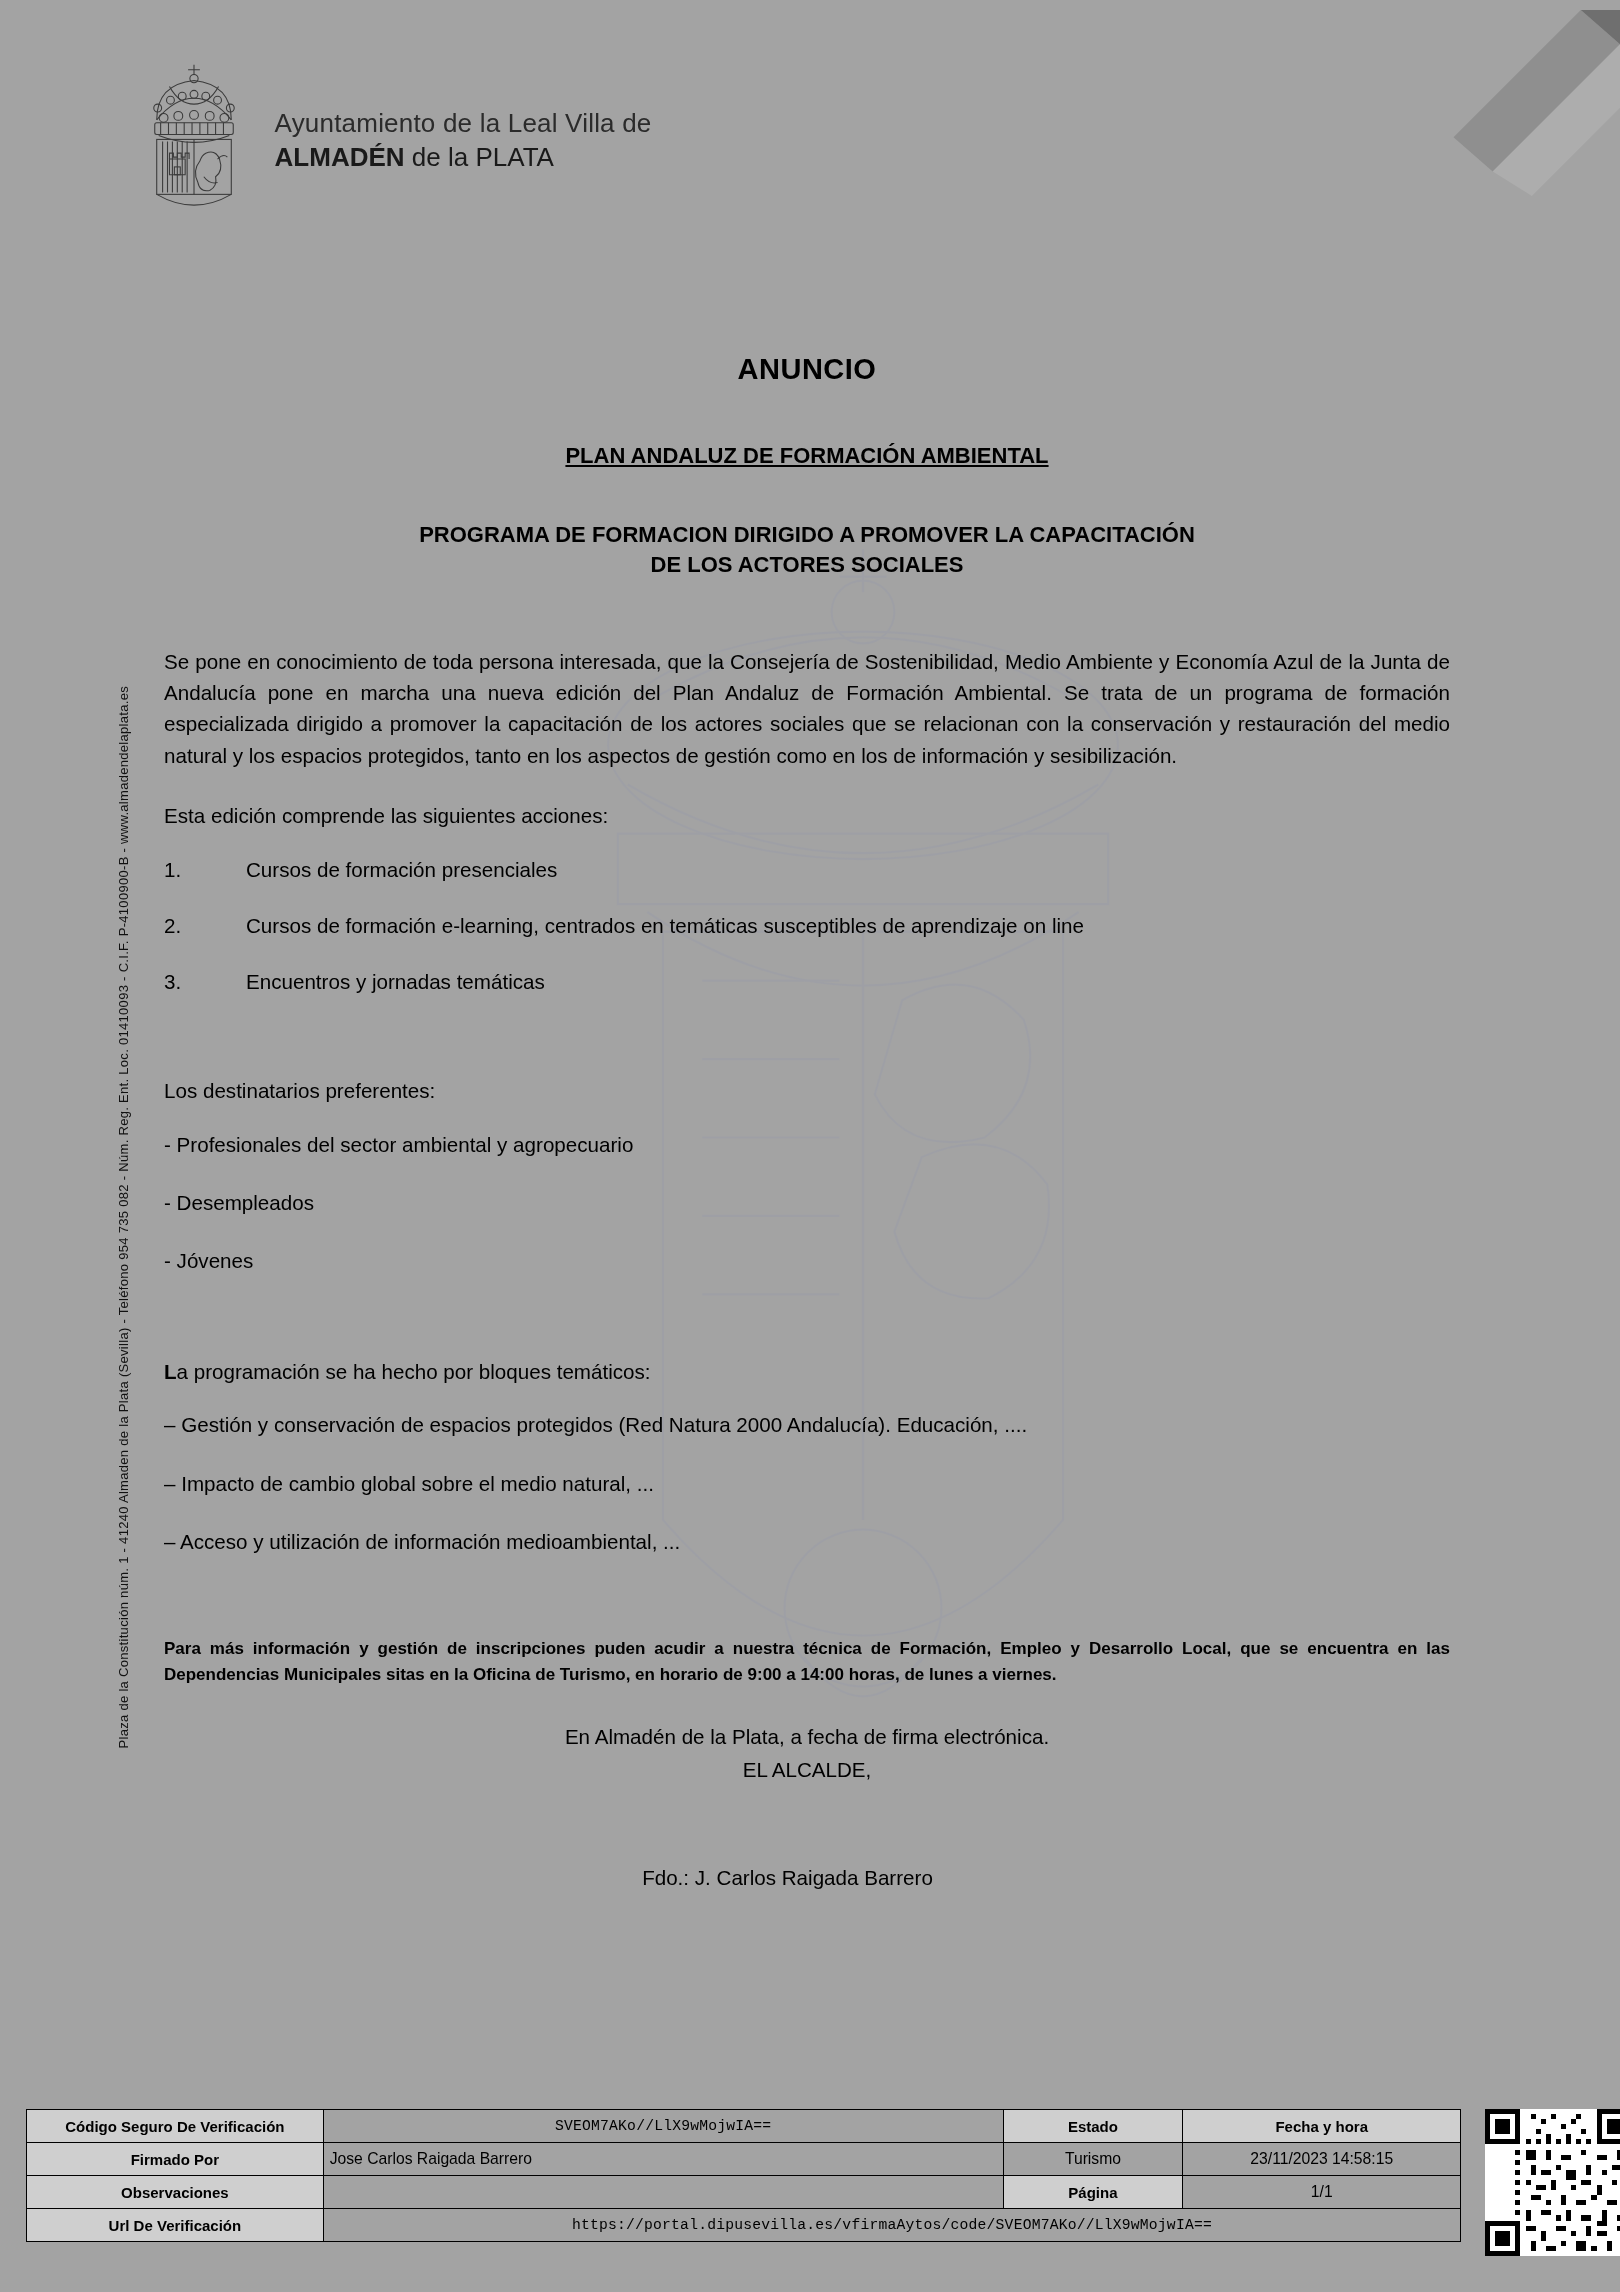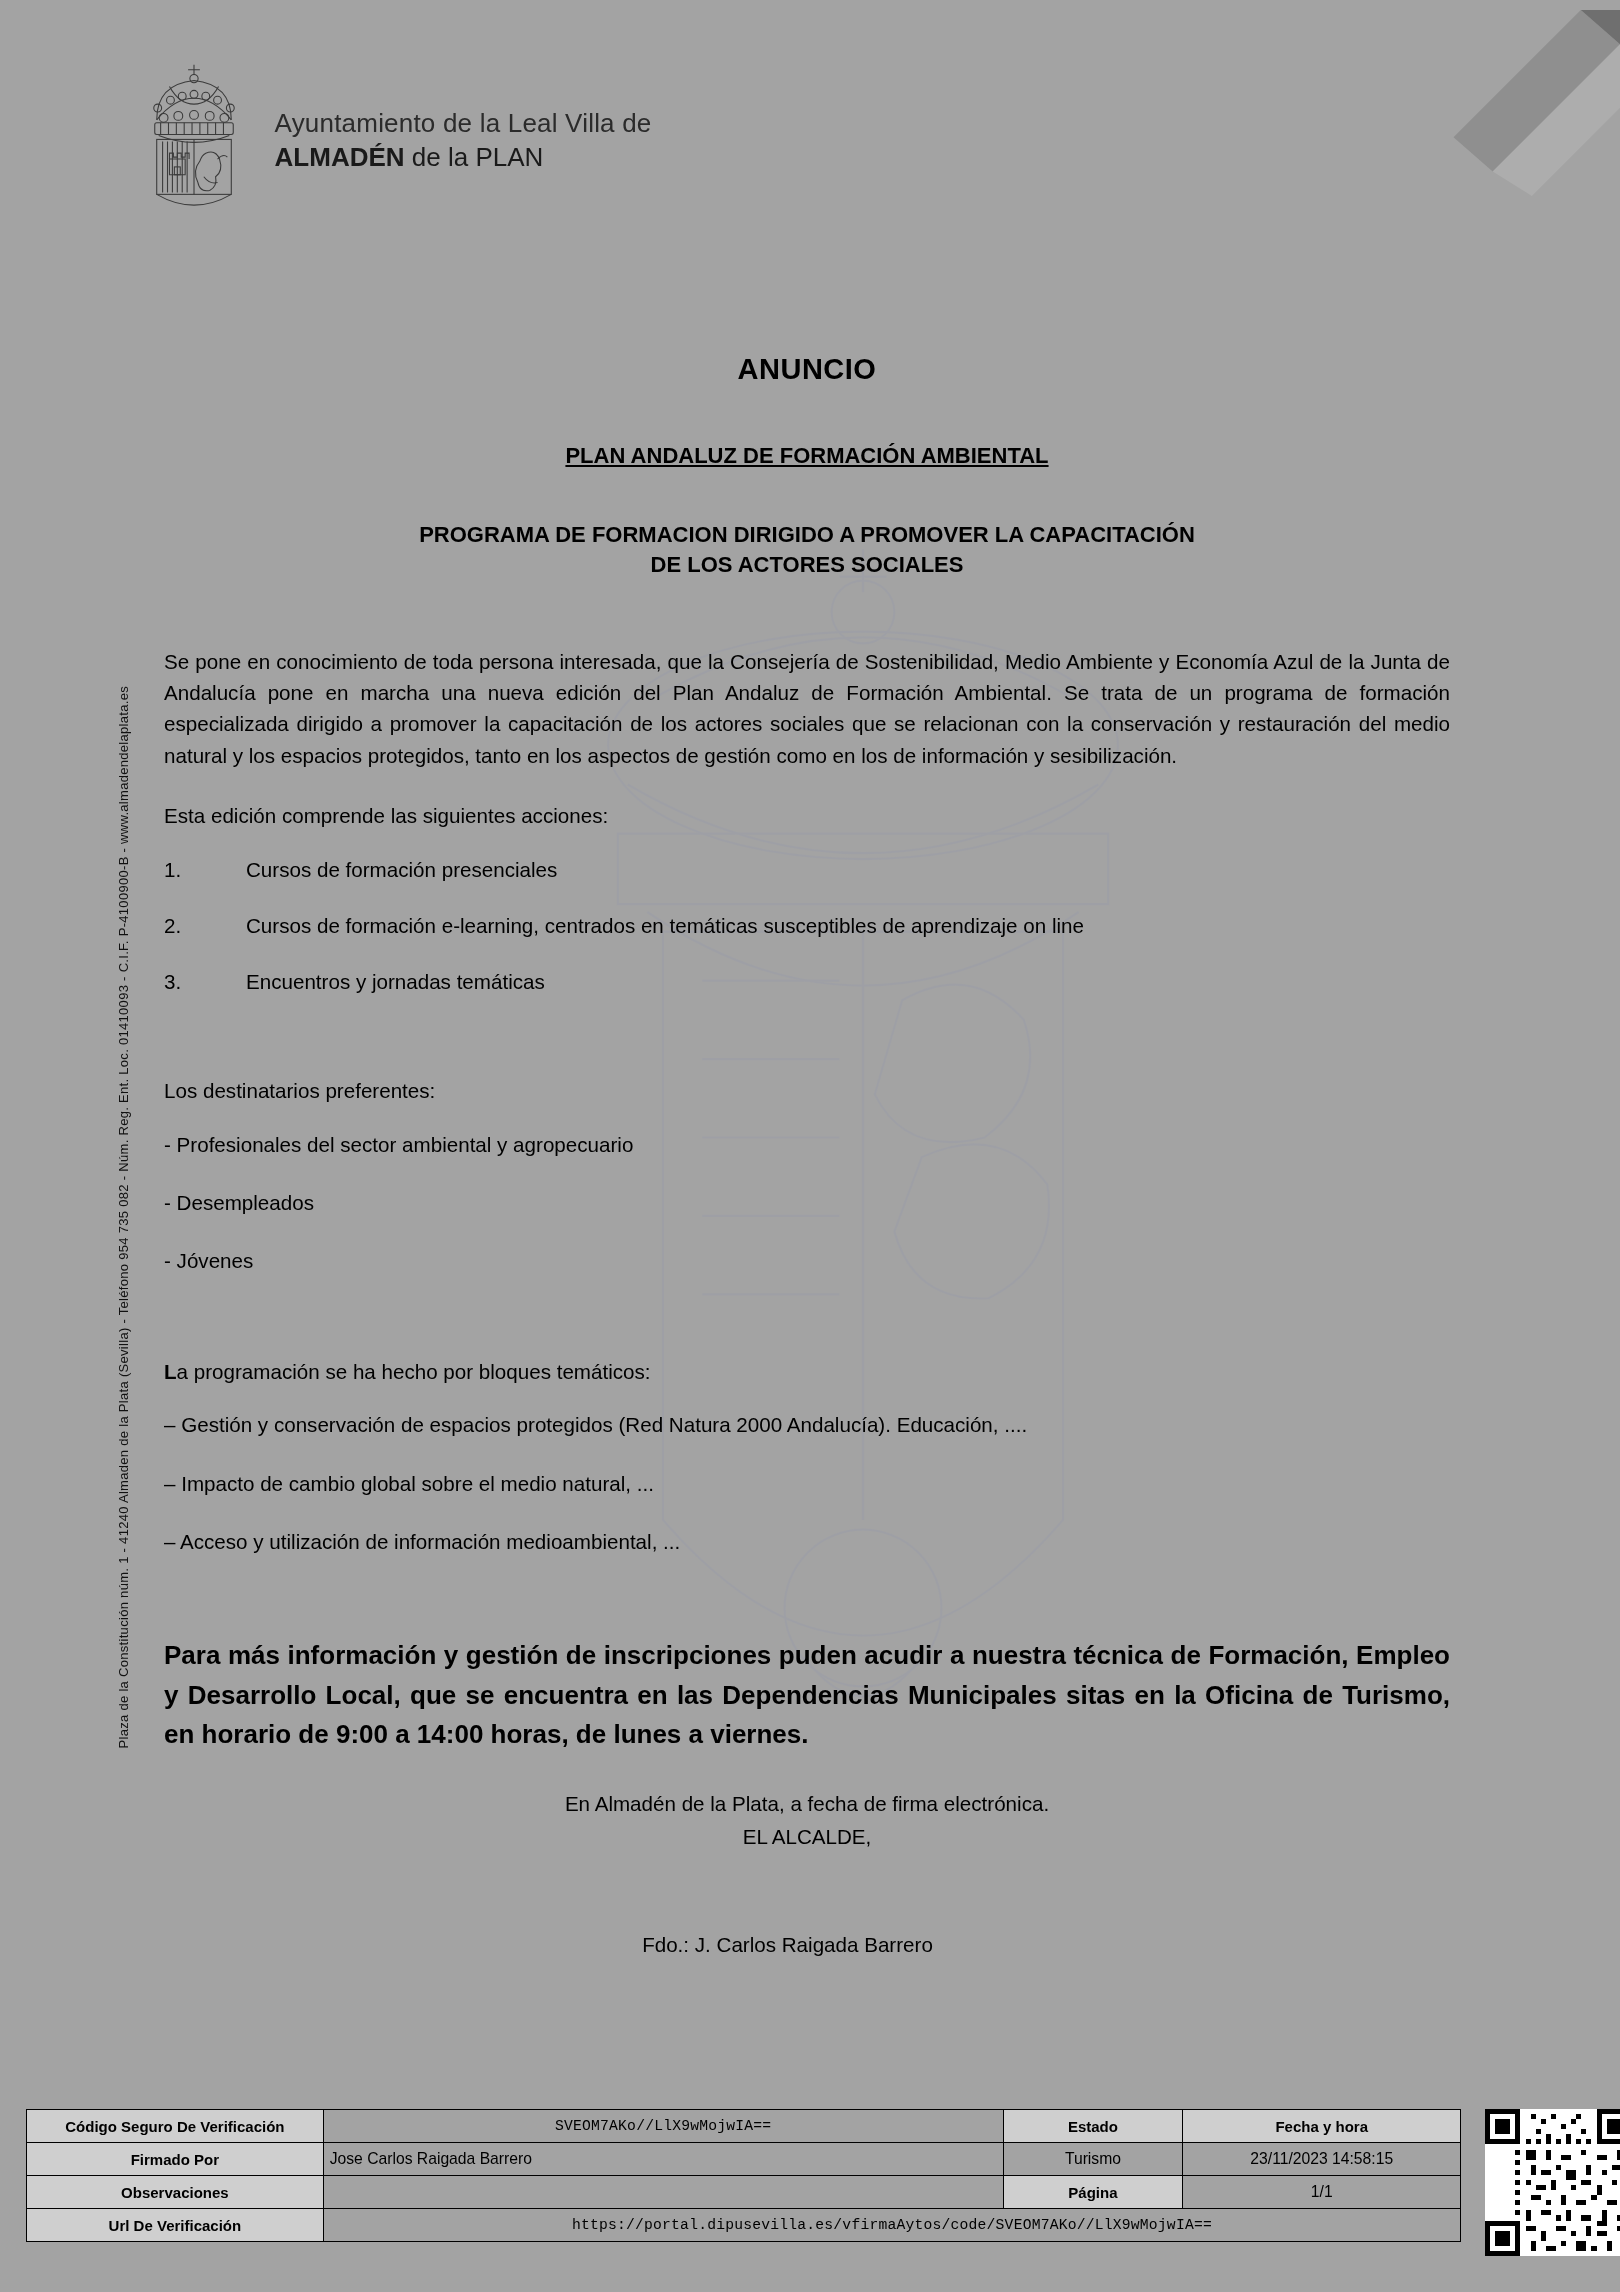--- a/index.html
+++ b/index.html
@@ -142,21 +142,21 @@
     flex: 0 0 82px;
   }
   .dash-item {
     font-size: 20.6px;
     line-height: 1.5;
     margin: 0 0 27.4px 0;
   }
   .spacer-lg { height: 51px; }
   .spacer-md { height: 33px; }
   .bold-block {
-    font-size: 26px;
+    font-size: 17px;
     font-weight: bold;
     line-height: 1.52;
     text-align: justify;
     margin: 0;
   }
   .closing {
     text-align: center;
     font-size: 20.6px;
     line-height: 1.6;
     margin: 0;
@@ -291,21 +291,21 @@
           <path d="M72 98 q10 -4 14 6 q4 12 -4 18 q2 10 -6 14 q-10 2 -12 -8 q-6 -12 2 -22 q2 -6 6 -8 z"></path>
           <path d="M70 122 q6 8 14 6"></path>
           <path d="M84 104 q6 -6 10 -2"></path>
 
           <path d="M22 140 q38 22 76 0"></path>
         </g>
       </svg>
     </div>
     <div class="lh-text">
       <div class="lh-line1">Ayuntamiento de la Leal Villa de</div>
-      <div class="lh-line2"><b>ALMADÉN</b><span> de la PLAN</span></div>
+      <div class="lh-line2"><b>ALMADÉN</b><span> de la PLATA</span></div>
     </div>
   </div>
 
   <div class="side-text">Plaza de la Constitución núm. 1 - 41240 Almaden de la Plata (Sevilla) - Teléfono 954 735 082 - Núm. Reg. Ent. Loc. 01410093 - C.I.F. P-4100900-B - www.almadendelaplata.es</div>
 
   <div class="doc">
 
     <div class="title-anuncio">ANUNCIO</div>
 
     <div class="subtitle-underline">PLAN ANDALUZ DE FORMACIÓN AMBIENTAL</div>

